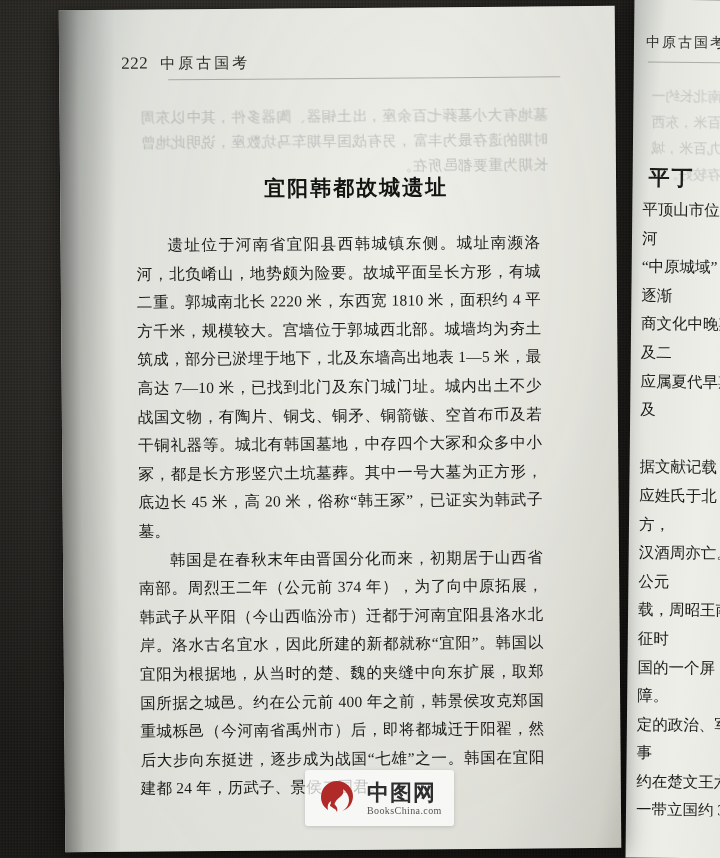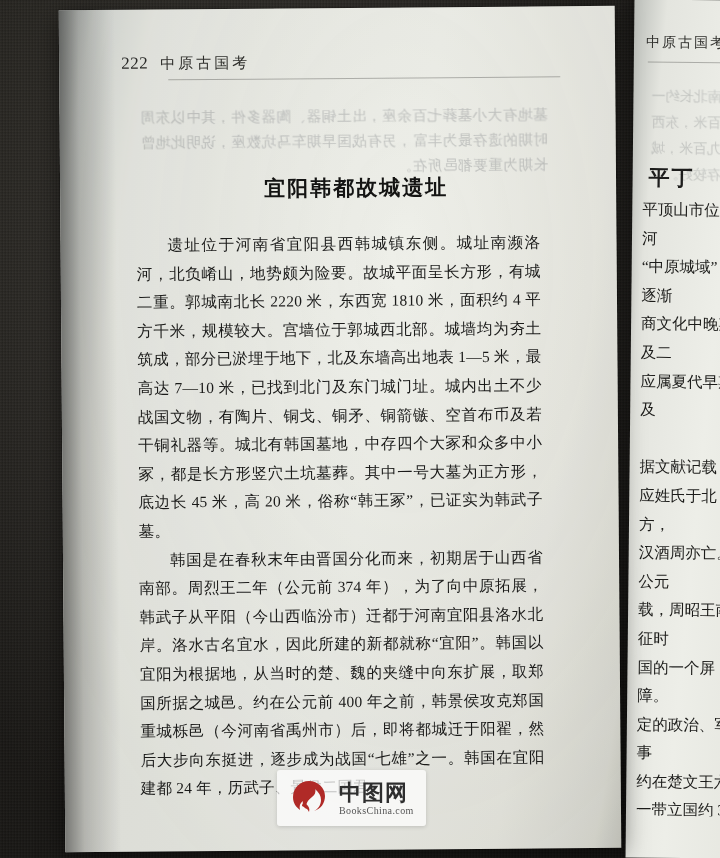--- a/index.html
+++ b/index.html
@@ -221,21 +221,21 @@
     transform: scaleX(-1);
     filter: blur(0.5px);
     pointer-events: none;
     user-select: none;
     white-space: pre-wrap;
   }
 
   
   .watermark {
     position: absolute;
-    left: 277px;
+    left: 305px;
     top: 770px;
     display: flex;
     align-items: center;
     gap: 10px;
     padding: 8px 12px;
     background: rgba(255,255,255,0.72);
     border-radius: 3px;
     box-shadow: 0 1px 4px rgba(0,0,0,0.15);
   }
   .wm-logo {

